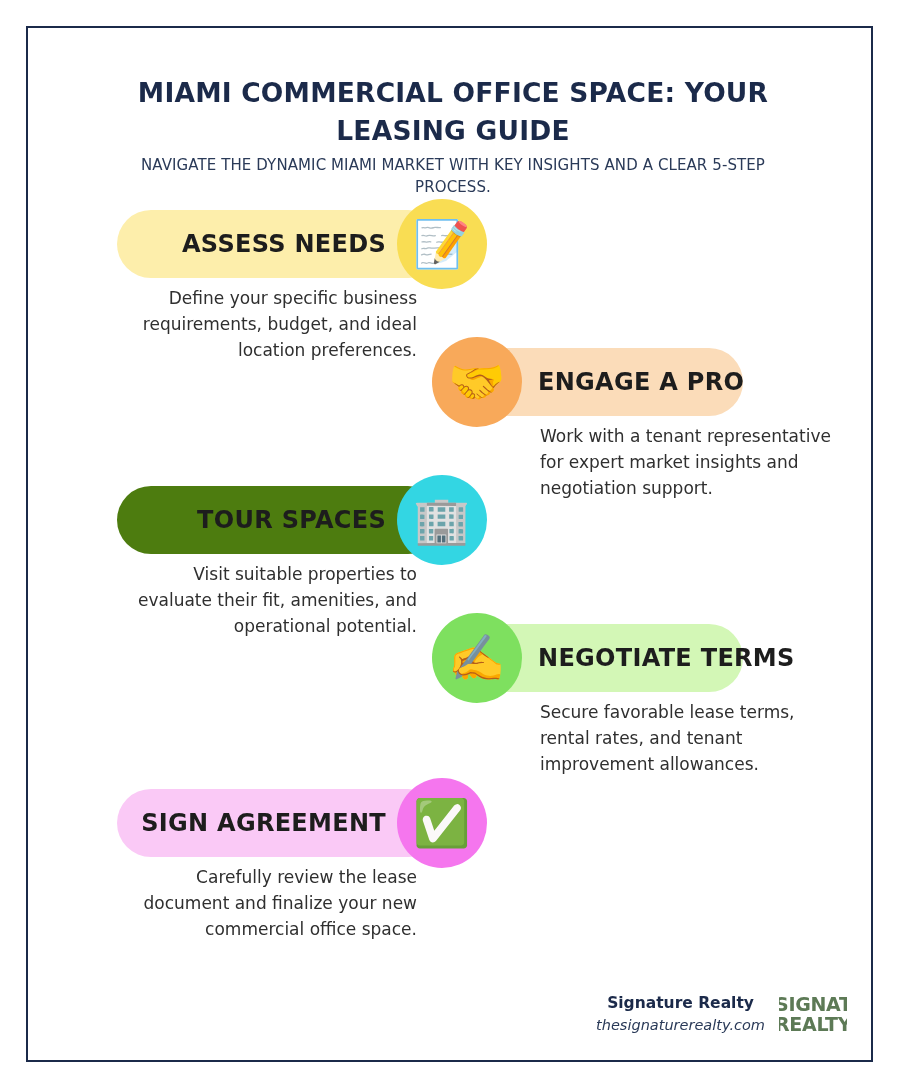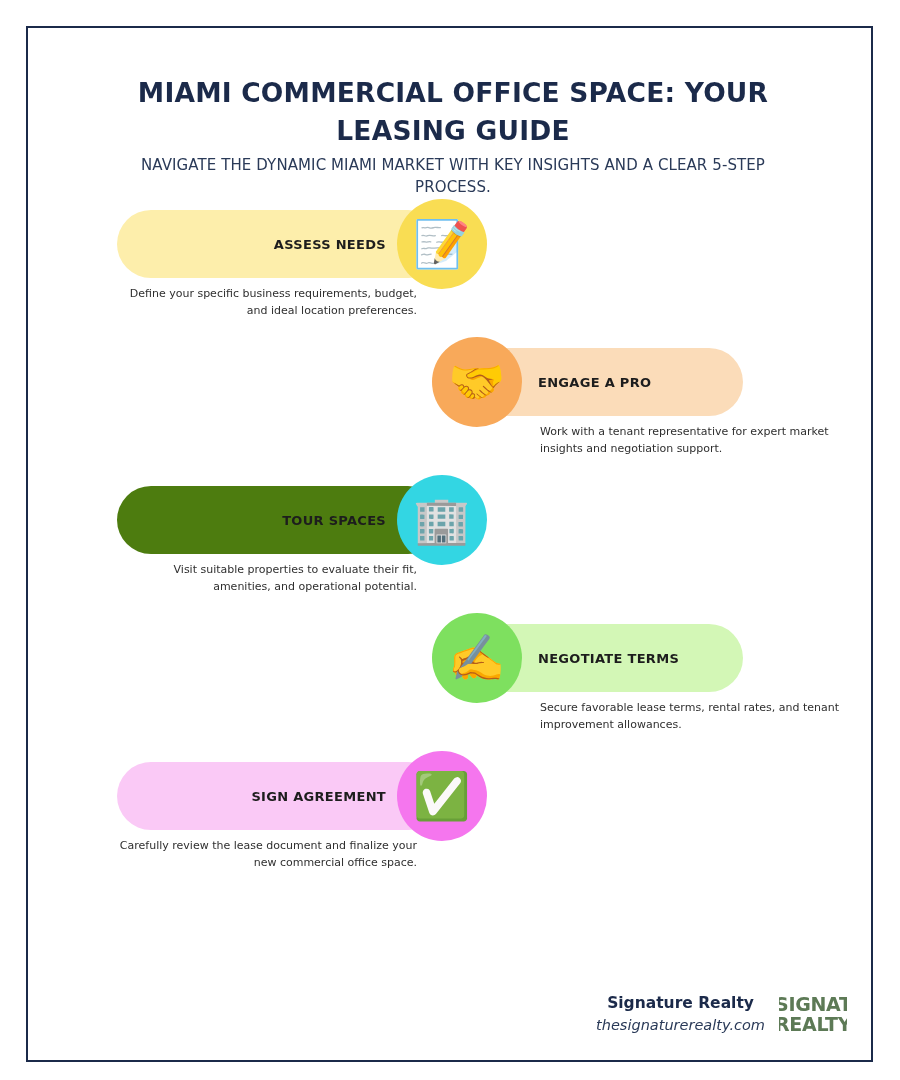--- a/index.html
+++ b/index.html
@@ -81,21 +81,21 @@
     align-items: center;
   }
   .pill {
     height: 68px;
     border-radius: 34px;
     display: flex;
     align-items: center;
     box-sizing: border-box;
   }
   .pill-label {
-    font-size: 13px;
+    font-size: 24px;
     font-weight: bold;
     color: #1d1d1d;
     letter-spacing: 0.3px;
     text-transform: uppercase;
     white-space: nowrap;
   }
   .badge {
     width: 90px;
     height: 90px;
     border-radius: 50%;
@@ -106,21 +106,21 @@
     top: -11px;
   }
   .badge-glyph {
     font-size: 46px;
     line-height: 1;
     font-family: "DejaVu Sans", sans-serif;
   }
   .desc {
     position: absolute;
     top: 76px;
-    font-size: 11px;
+    font-size: 17px;
     color: #2f2f2f;
     line-height: 1.52;
   }
 
   
   .step.right .pill-row { left: 89px; }
   .step.right .pill {
     justify-content: flex-end;
     padding-right: 56px;
     padding-left: 34px;
@@ -239,21 +239,21 @@
           <div class="pill-row">
             <div class="pill" style="background: rgb(211, 247, 182); width: 310px;">
               <span class="pill-label">NEGOTIATE TERMS</span>
               <div class="badge" style="background: rgb(126, 224, 95);">
                 <span class="badge-glyph">✍️</span>
               </div>
             </div>
           </div>
           <div class="desc">Secure favorable lease terms, rental rates, and tenant improvement allowances.</div>
         </div>
-        <div class="step right" style="top: 552px;">
+        <div class="step right" style="top: 579px;">
           <div class="pill-row">
             <div class="pill" style="background: rgb(250, 201, 246); width: 325px;">
               <span class="pill-label">SIGN AGREEMENT</span>
               <div class="badge" style="background: rgb(245, 118, 238);">
                 <span class="badge-glyph">✅</span>
               </div>
             </div>
           </div>
           <div class="desc">Carefully review the lease document and finalize your new commercial office space.</div>
         </div>

